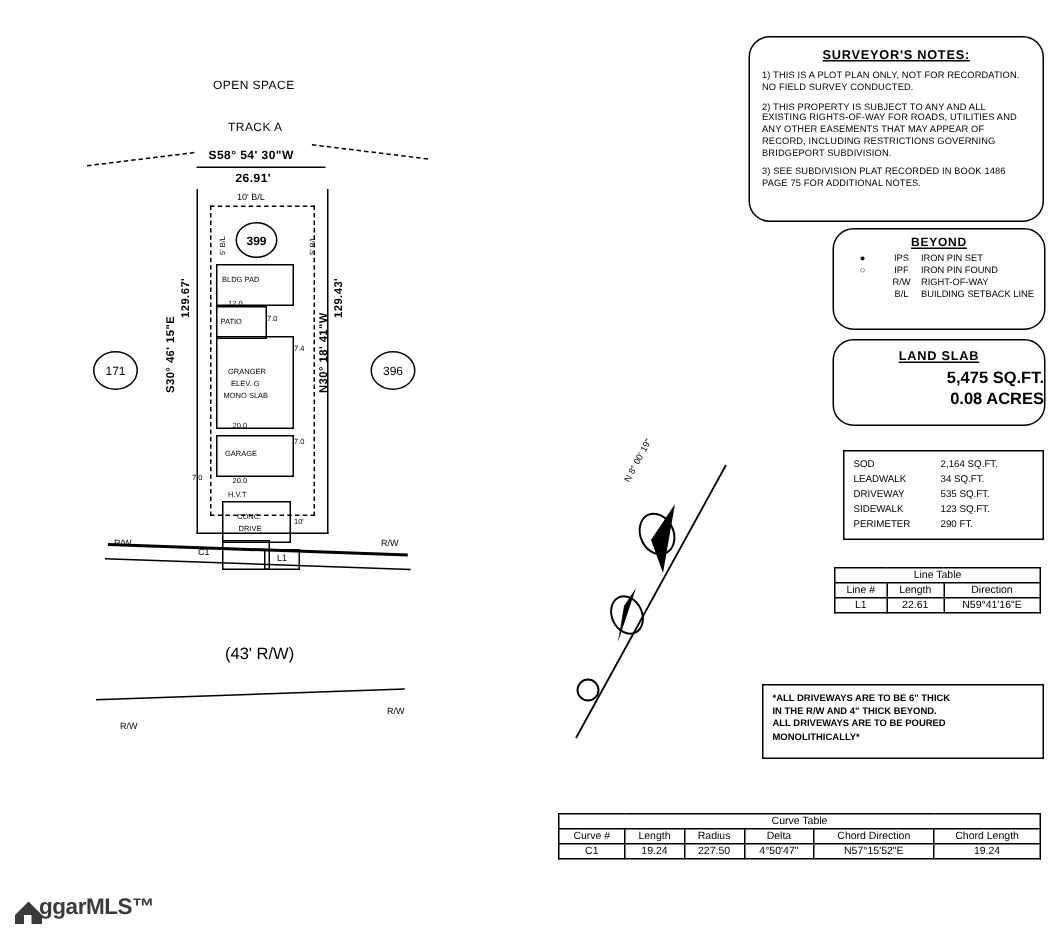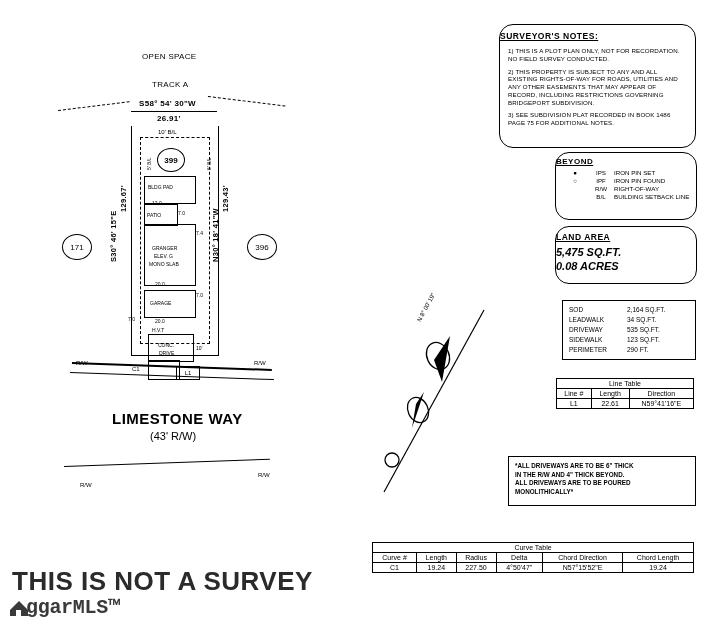--- a/index.html
+++ b/index.html
@@ -15,44 +15,43 @@
   .abs{position:absolute;}
   .txt{font-size:8px;letter-spacing:.3px;white-space:pre;}
   .txt.b{font-weight:bold;}
   .tiny{font-size:6px;}
   .mini{font-size:5px;}
   .box{position:absolute;border:1.5px solid #000;background:#fff;}
   .rbox{position:absolute;border:1.5px solid #000;border-radius:14px;background:#fff;}
   table.tbl{border-collapse:collapse;width:100%;font-size:7px;}
   table.tbl td,table.tbl th{border:1px solid #000;padding:1px 2px;text-align:center;font-weight:normal;}
   table.tbl th{font-weight:normal;}
-  .notitle{font-size:8.5px;font-weight:bold;text-decoration:underline;text-align:left;letter-spacing:.5px;}
+  .notitle{font-size:8.5px;font-weight:bold;text-decoration:underline;text-align:center;letter-spacing:.5px;}
   .noteline{font-size:6.2px;line-height:1.25;letter-spacing:.1px;}
   .legendrow{display:flex;align-items:center;font-size:6.2px;margin:1px 0;}
   .legendrow .sym{width:26px;text-align:center;font-size:6.2px;}
   .legendrow .dsc{flex:1;text-align:left;}
   .notsurvey{
     position:absolute;left:12px;top:566px;
     font-size:26px;font-weight:bold;letter-spacing:.5px;
     color:#2b2b2b;
   }
   .watermark{
     position:absolute;left:8px;top:596px;
-    font-size:20px;font-weight:bold;color:#3a3a3a;
+    font-size:15px;font-weight:bold;color:#3a3a3a;
     letter-spacing:-.3px;
-    font-family:Liberation Mono, monospace;
   }
   .wm-ico{position:absolute;left:8px;top:596px;width:22px;height:22px;}
   .hline{position:absolute;border-top:1.4px solid #000;}
   .dash{position:absolute;border-top:1px dashed #000;}
   .rot90{transform:rotate(-90deg);transform-origin:left top;}
   .circ{position:absolute;border:1.4px solid #000;border-radius:50%;background:#fff;display:flex;align-items:center;justify-content:center;font-size:8px;}
   .lotline{position:absolute;border:1.6px solid #000;}
   .thin{position:absolute;border:1px solid #000;}
-  .arealabel{font-size:11px;font-weight:bold;text-align:left;font-style:italic;}
+  .arealabel{font-size:11px;font-weight:bold;text-align:right;}
 </style>
 </head>
 <body>
 
 <div class="plan">
 
   <div class="abs txt" style="left:142px;top:52px;">OPEN SPACE</div>
   <div class="abs txt" style="left:152px;top:80px;">TRACK A</div>
 
   <div class="dash" style="left:58px;top:110px;width:72px;transform:rotate(-7deg);transform-origin:left top;"></div>
@@ -111,21 +110,20 @@
   <div class="abs" style="left:72px;top:362px;width:200px;height:2px;background:#000;transform:rotate(2deg);transform-origin:left top;"></div>
   <div class="abs" style="left:70px;top:372px;width:204px;height:1px;background:#000;transform:rotate(2deg);transform-origin:left top;"></div>
   <div class="abs tiny" style="left:76px;top:360px;">R/W</div>
   <div class="abs tiny" style="left:254px;top:360px;">R/W</div>
 
   <div class="abs tiny" style="left:132px;top:366px;">C1</div>
   <div class="abs" style="left:176px;top:366px;width:22px;height:12px;border:1px solid #000;font-size:6px;text-align:center;line-height:12px;">L1</div>
 
   <div class="abs" style="left:148px;top:360px;width:30px;height:18px;border:1px solid #000;"></div>
 
-  <div class="abs" style="left:112px;top:410px;font-size:15px;font-weight:bold;letter-spacing:.5px;">LIMESTONE WAY</div>
   <div class="abs" style="left:150px;top:430px;font-size:11px;">(43' R/W)</div>
 
   <div class="abs" style="left:64px;top:466px;width:206px;height:1px;background:#000;transform:rotate(-2deg);transform-origin:left top;"></div>
   <div class="abs tiny" style="left:80px;top:482px;">R/W</div>
   <div class="abs tiny" style="left:258px;top:472px;">R/W</div>
 
   <div class="abs" style="left:372px;top:300px;width:130px;height:200px;">
     <svg width="130" height="200" viewBox="0 0 130 200">
       <line x1="12" y1="192" x2="112" y2="10" stroke="#000" stroke-width="1.2"></line>
       <path d="M62 60 L78 36 L70 82 Z" fill="#000"></path>
@@ -164,21 +162,21 @@
       </div>
       <div class="legendrow">
         <span class="sym"></span>
         <span class="sym">B/L</span>
         <span class="dsc">BUILDING SETBACK LINE</span>
       </div>
     </div>
   </div>
 
   <div class="rbox" style="left:555px;top:226px;width:140px;height:56px;">
-    <div class="notitle" style="margin-top:5px;font-size:8.5px;">LAND AREA</div>
+    <div class="notitle" style="margin-top:5px;font-size:8.5px;">LAND SLAB</div>
     <div class="arealabel" style="margin-top:4px;">5,475 SQ.FT.</div>
     <div class="arealabel" style="margin-top:2px;">0.08 ACRES</div>
   </div>
 
   <div class="box" style="left:562px;top:300px;width:132px;height:58px;">
     <div style="padding:4px 6px 0 6px;">
       <div style="display:flex;font-size:6.5px;line-height:1.55;">
         <span style="width:58px;">SOD</span>
         <span>2,164 SQ.FT.</span>
       </div>
@@ -249,21 +247,20 @@
         <td>19.24</td>
         <td>227.50</td>
         <td>4°50'47"</td>
         <td>N57°15'52"E</td>
         <td>19.24</td>
       </tr>
     </tbody>
       </table>
   </div>
 
-  <div class="notsurvey">THIS IS NOT A SURVEY</div>
 
   <div class="wm-ico">
     <svg width="22" height="22" viewBox="0 0 22 22">
       <polygon points="2,14 11,5 20,14 20,20 2,20" fill="#3a3a3a"></polygon>
       <rect x="8" y="14" width="5" height="6" fill="#ffffff"></rect>
     </svg>
   </div>
   <div class="watermark" style="left:26px;">ggarMLS™</div>
 
 </div>

